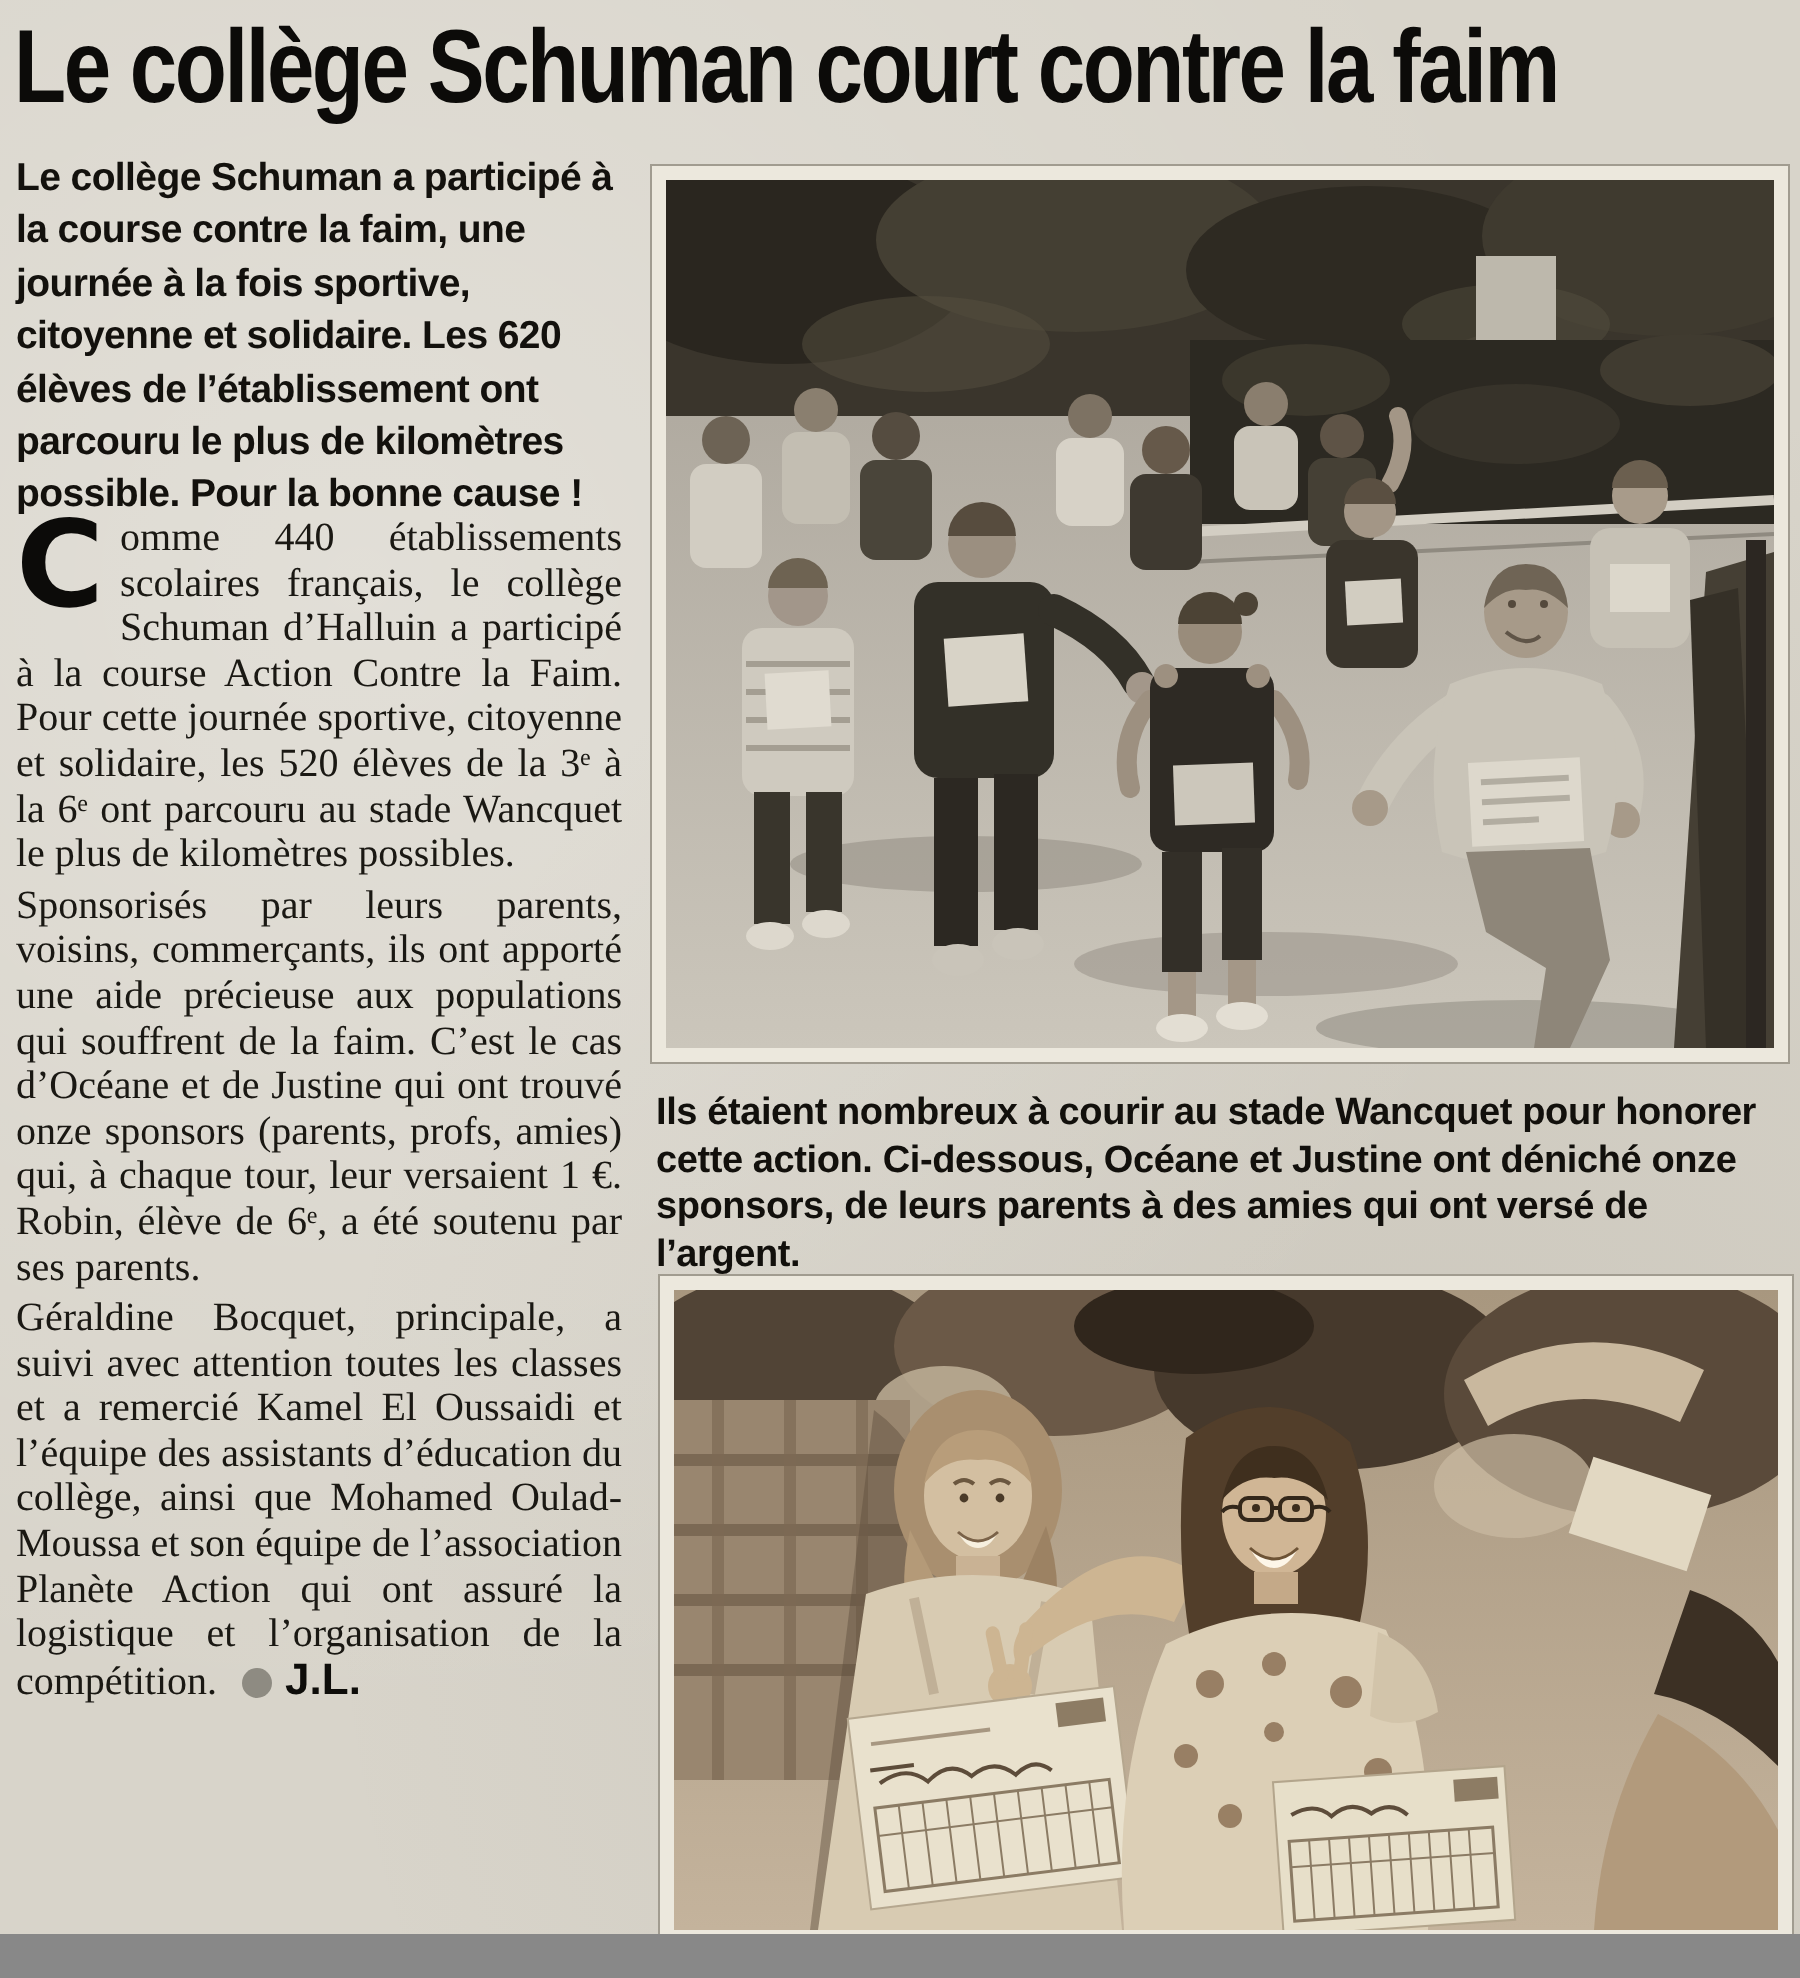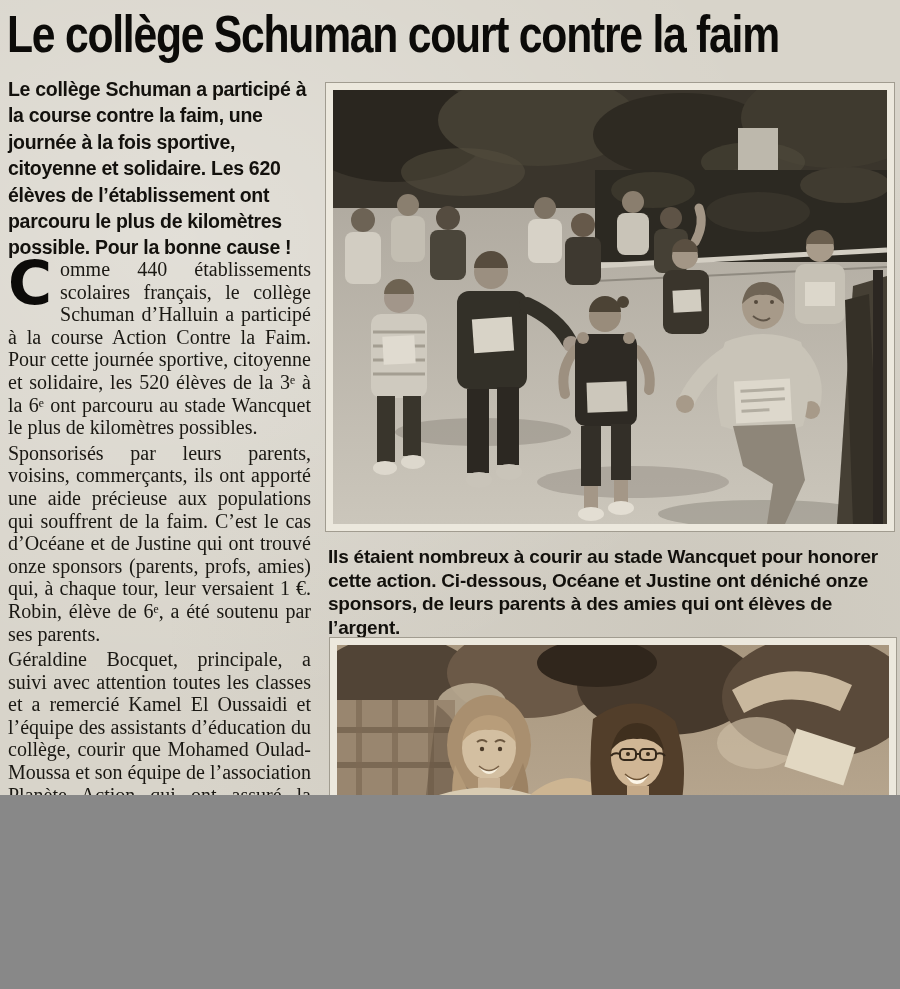--- a/index.html
+++ b/index.html
@@ -1,19 +1,19 @@
 <!DOCTYPE html>
 <html style="--paper: #d8d4ca; --ink: #1a1813; --bullet: #8e8b82;"><head>
 <meta charset="utf-8">
 <style>
   :root { --paper:#d8d4ca; --ink:#1a1813; --bullet:#8e8b82; }
   * { margin:0; padding:0; box-sizing:border-box; }
   body { background:#888; font-family:"Liberation Sans", sans-serif; }
   .page {
-    position:relative; width:900px; height:795px; margin:0 auto;
+    position:relative; width:900px; height:967px; margin:0 auto;
     background:var(--paper);
     background-image:
       radial-gradient(ellipse at 20% 30%, rgba(255,255,255,0.25), rgba(255,255,255,0) 60%),
       radial-gradient(ellipse at 80% 80%, rgba(120,112,95,0.12), rgba(0,0,0,0) 55%);
     overflow:hidden;
   }
   .headline { position:absolute; left:7px; top:6px; color:#0c0b09; }
   .headline-inner {
     display:inline-block; white-space:nowrap; font-weight:700;
     font-size:52px; line-height:1.08; letter-spacing:-1.5px;
@@ -58,21 +58,21 @@
 
 <div class="page">
 
   <h1 class="headline"><span class="headline-inner">Le collège Schuman court contre la faim</span></h1>
 
   <p class="lead">Le collège Schuman a participé à la course contre la faim, une journée à la fois sportive, citoyenne et solidaire. Les 620 élèves de l’établissement ont parcouru le plus de kilomètres possible. Pour la bonne cause !</p>
 
   <div class="body-text">
     <p class="para"><span class="dropcap">C</span><span>omme 440 établissements scolaires français, le collège Schuman d’Halluin a participé à la course Action Contre la Faim. Pour cette journée sportive, citoyenne et solidaire, les 520 élèves de la 3ᵉ à la 6ᵉ ont parcouru au stade Wancquet le plus de kilomètres possibles.</span></p>
     <p class="para">Sponsorisés par leurs parents, voisins, commerçants, ils ont apporté une aide précieuse aux populations qui souffrent de la faim. C’est le cas d’Océane et de Justine qui ont trouvé onze sponsors (parents, profs, amies) qui, à chaque tour, leur versaient 1 €. Robin, élève de 6ᵉ, a été soutenu par ses parents.</p>
-    <p class="para"><span>Géraldine Bocquet, principale, a suivi avec attention toutes les classes et a remercié Kamel El Oussaidi et l’équipe des assistants d’éducation du collège, courir que Mohamed Oulad-Moussa et son équipe de l’association Planète Action qui ont assuré la logistique et l’organisation de la compétition.</span><span class="sig-bullet"></span><span class="sig">J.L.</span></p>
+    <p class="para"><span>Géraldine Bocquet, principale, a suivi avec attention toutes les classes et a remercié Kamel El Oussaidi et l’équipe des assistants d’éducation du collège, ainsi que Mohamed Oulad-Moussa et son équipe de l’association Planète Action qui ont assuré la logistique et l’organisation de la compétition.</span><span class="sig-bullet"></span><span class="sig">J.L.</span></p>
   </div>
 
   <figure class="photo-frame photo1">
     <div class="photo-img">
       <svg viewBox="0 0 554 434" preserveAspectRatio="none">
         <defs>
           <linearGradient id="g-ground" x1="0" y1="0" x2="0" y2="1">
             <stop offset="0" stop-color="#a7a197"></stop>
               <stop offset="1" stop-color="#cbc6bb"></stop>
           </linearGradient>
@@ -189,21 +189,21 @@
           <path d="M409,214 q3,-22 21,-22 q19,0 21,22 q-11,-11 -21,-9 q-11,-2 -21,9 Z" fill="#6f6455"></path>
           <path d="M420,226 q10,8 17,2" stroke="#5f5447" stroke-width="2" fill="none"></path>
           <circle cx="423" cy="212" r="2" fill="#54493c"></circle>
             <circle cx="439" cy="212" r="2" fill="#54493c"></circle>
           <path d="M400,336 l62,-2 l10,56 -20,44 -18,0 6,-40 -30,-18 Z" fill="#8e8679"></path>
         </g>
       </svg>
     </div>
   </figure>
 
-  <p class="caption">Ils étaient nombreux à courir au stade Wancquet pour honorer cette action. Ci-dessous, Océane et Justine ont déniché onze sponsors, de leurs parents à des amies qui ont élèves de l’argent.</p>
+  <p class="caption">Ils étaient nombreux à courir au stade Wancquet pour honorer cette action. Ci-dessous, Océane et Justine ont déniché onze sponsors, de leurs parents à des amies qui ont versé de l’argent.</p>
 
   <figure class="photo-frame photo2">
     <div class="photo-img">
       <svg viewBox="0 0 552 320" preserveAspectRatio="none">
         <defs>
           <linearGradient id="g2" x1="0" y1="0" x2="0" y2="1">
             <stop offset="0" stop-color="#a8977f"></stop>
               <stop offset="1" stop-color="#c4b39c"></stop>
           </linearGradient>
         </defs>

